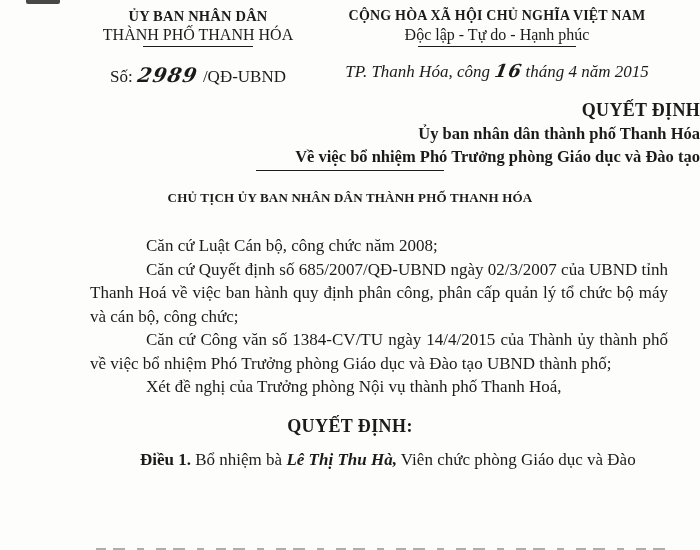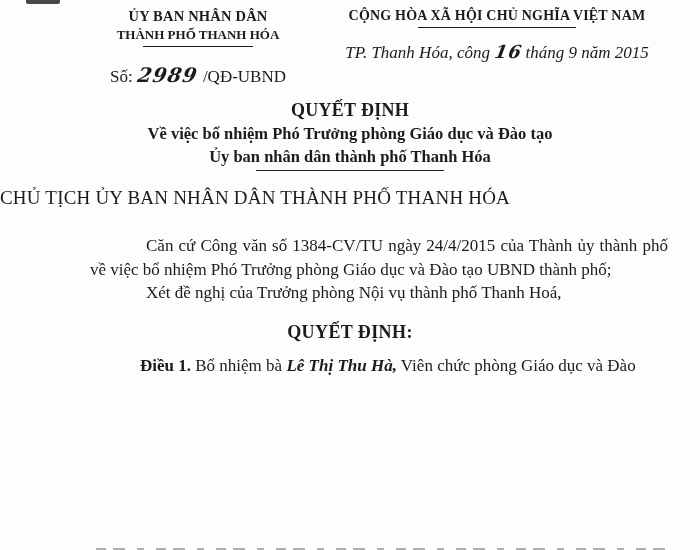--- a/index.html
+++ b/index.html
@@ -15,39 +15,39 @@
   .corner-mark{
     position:absolute;top:0;left:26px;width:34px;height:4px;
     background:#1a1a1a;border-radius:0 0 2px 2px;opacity:.8;
   }
   
   .hdr{display:flex;padding-top:7px;}
   .h-left{width:268px;margin-left:64px;text-align:center;}
   .h-right{flex:1;margin-right:38px;text-align:center;}
   .h-line1{font-weight:bold;font-size:14.5px;line-height:18px;letter-spacing:.2px;}
   .h-right .h-line1{font-size:14px;}
-  .h-line2{font-weight:bold;font-size:13px;line-height:19px;}
+  .h-line2{font-weight:normal;font-size:16px;line-height:19px;}
   .h-rule{height:0;border-bottom:1.6px solid #1c1c1c;margin:2px auto 0;}
   .h-left .h-rule{width:110px;}
   .h-right .h-rule{width:158px;}
   .so-line{margin-top:16px;font-size:17px;}
   .hand{
     font-family:"DejaVu Serif",serif;font-style:italic;font-weight:bold;
     display:inline-block;transform:skewX(-10deg);
     font-size:20px;letter-spacing:1px;margin:0 1px;
   }
   .date-line{margin-top:13px;font-style:italic;font-size:17px;}
   .date-line .hand{font-size:18px;margin-right:-1px;}
   
-  .title-block{text-align:center;margin-top:13px;}
+  .title-block{text-align:right;margin-top:13px;}
   .title-main{font-weight:bold;font-size:18px;letter-spacing:.3px;line-height:21px;}
   .title-sub{font-weight:bold;font-size:16.5px;line-height:21px;margin-top:2px;}
   .title-rule{width:188px;height:0;border-bottom:1.7px solid #1c1c1c;margin:3px auto 0;}
   .issuer{
-    text-align:left;font-weight:normal;font-size:19px;
+    text-align:center;font-weight:bold;font-size:13px;
     margin-top:16px;letter-spacing:.2px;line-height:22px;
   }
   
   .bodytext{
     margin:25px 0 0 90px;width:578px;
     font-size:17px;line-height:23.5px;text-align:justify;
   }
   .bodytext p{margin:0;text-indent:56px;}
   .decision-heading{
     text-align:center;font-weight:bold;font-size:18px;
@@ -82,40 +82,43 @@
       <div class="h-line2">THÀNH PHỐ THANH HÓA</div>
       <div class="h-rule"></div>
       <div class="so-line">
         <span>Số:</span>
         <span class="hand">2989</span>
         <span>/QĐ-UBND</span>
       </div>
     </div>
     <div class="h-right">
       <div class="h-line1">CỘNG HÒA XÃ HỘI CHỦ NGHĨA VIỆT NAM</div>
+      <div class="h-line2">Độc lập - Tự do - Hạnh phúc</div>
       <div class="h-rule"></div>
       <div class="date-line">
         <span>TP. Thanh Hóa,  công</span>
         <span class="hand">16</span>
-        <span>tháng 9 năm 2015</span>
+        <span>tháng 4 năm 2015</span>
       </div>
     </div>
   </div>
 
   <div class="title-block">
     <div class="title-main">QUYẾT ĐỊNH</div>
+    <div class="title-sub">Ủy ban nhân dân thành phố Thanh Hóa</div>
     <div class="title-sub">Về việc bổ nhiệm Phó Trưởng phòng Giáo dục và Đào tạo</div>
-    <div class="title-sub">Ủy ban nhân dân thành phố Thanh Hóa</div>
     <div class="title-rule"></div>
   </div>
 
   <div class="issuer">CHỦ TỊCH ỦY BAN NHÂN DÂN THÀNH PHỐ THANH HÓA</div>
 
   <div class="bodytext">
-    <p>Căn cứ Công văn số 1384-CV/TU ngày 24/4/2015 của Thành ủy thành phố về việc bổ nhiệm Phó Trưởng phòng Giáo dục và Đào tạo UBND thành phố;</p>
+    <p>Căn cứ Luật Cán bộ, công chức năm 2008;</p>
+    <p>Căn cứ Quyết định số 685/2007/QĐ-UBND ngày 02/3/2007 của UBND tỉnh Thanh Hoá về việc ban hành quy định phân công, phân cấp quản lý tổ chức bộ máy và cán bộ, công chức;</p>
+    <p>Căn cứ Công văn số 1384-CV/TU ngày 14/4/2015 của Thành ủy thành phố về việc bổ nhiệm Phó Trưởng phòng Giáo dục và Đào tạo UBND thành phố;</p>
     <p>Xét đề nghị của Trưởng phòng Nội vụ thành phố Thanh Hoá,</p>
   </div>
 
   <div class="decision-heading">QUYẾT ĐỊNH:</div>
 
   <p class="article">
     <span class="b">Điều 1.</span>
     <span>Bổ nhiệm bà</span>
     <span class="bi">Lê Thị Thu Hà,</span>
     <span>Viên chức phòng Giáo dục và Đào</span>

